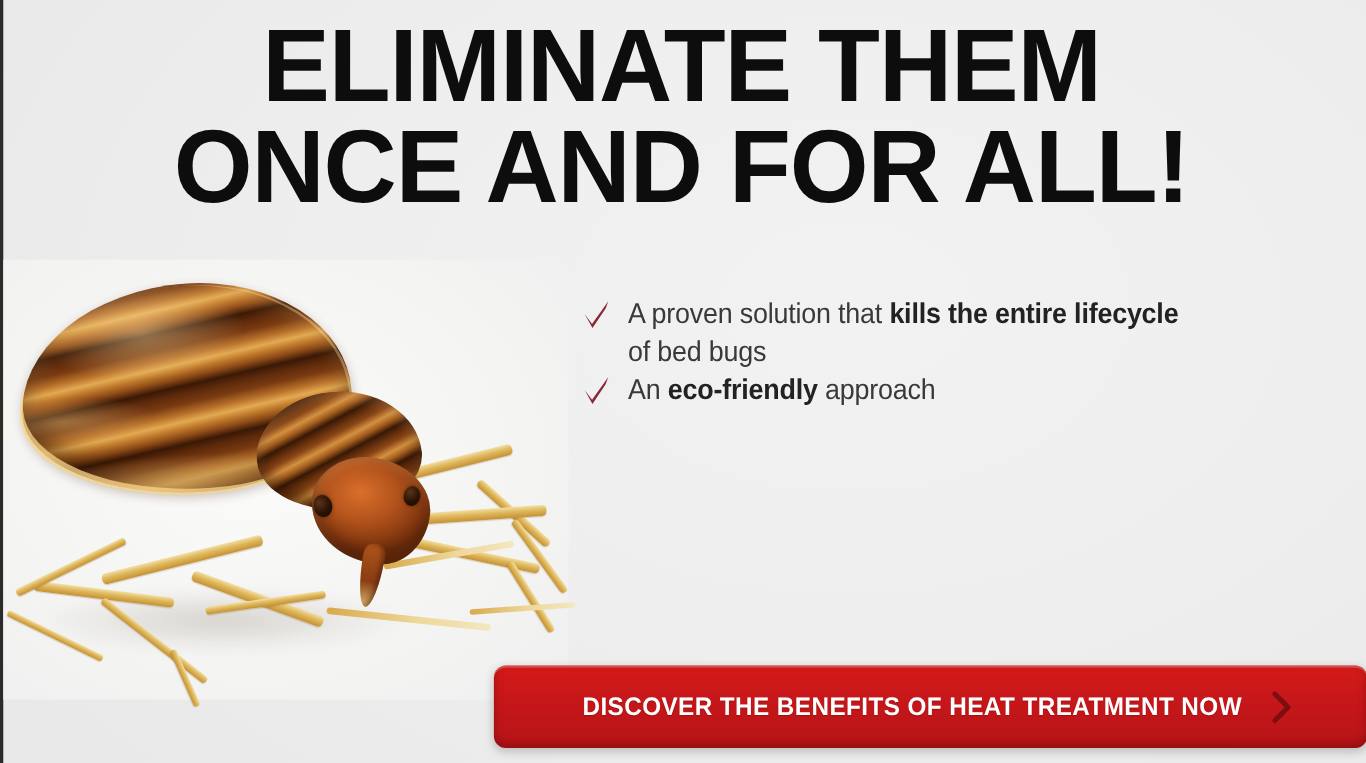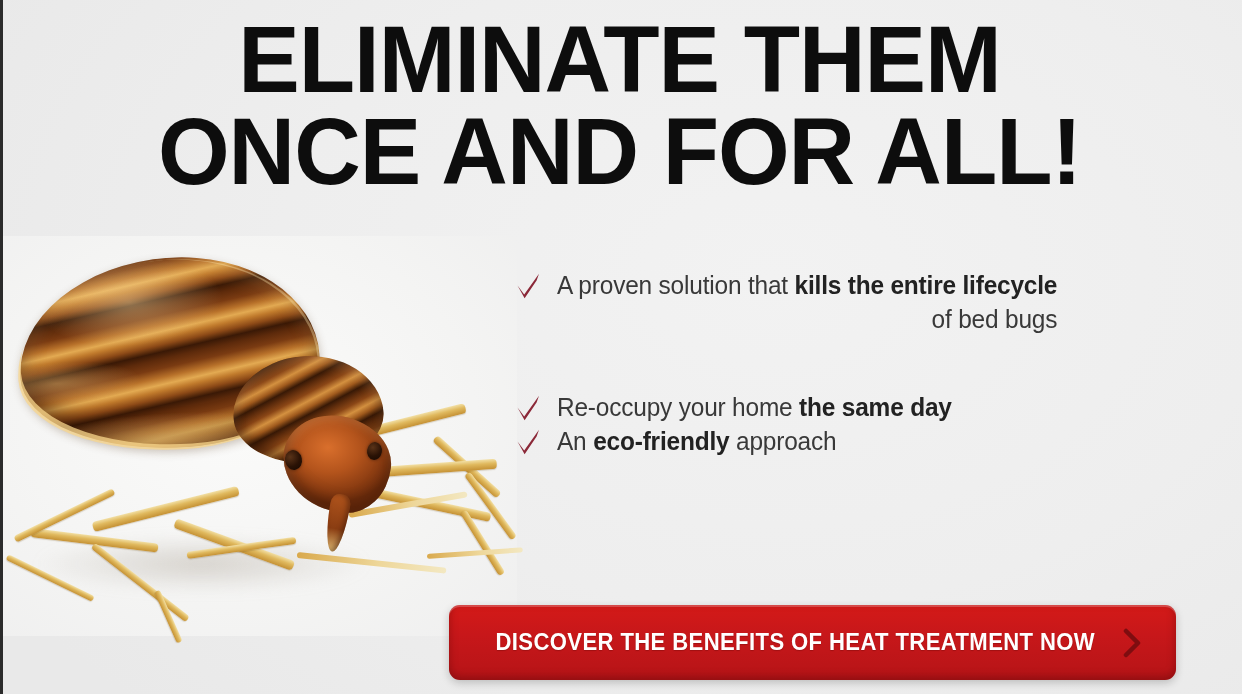--- a/index.html
+++ b/index.html
@@ -177,23 +177,22 @@
     width:20px; height:58px;
     background:linear-gradient(to bottom, #b0541c 0%, #8a3d12 60%, #e0bb72 100%);
     border-radius:40% 40% 50% 50% / 18% 18% 82% 82%;
     transform:rotate(10deg);
     box-shadow:inset -3px 0 5px rgba(60,22,6,0.5);
   }
 
   
   .benefits {
     position:absolute;
-    left:512px; top:268px;
+    left:526px; top:268px;
     width:690px;
-    text-align:right;
   }
   .benefit-row {
     display:flex;
     align-items:flex-start;
     gap:16px;
   }
   .benefit-row + .benefit-row { margin-top:0; }
   .benefit-row.b2 { margin-top:53px; }
   .benefit-row.b3 { }
 
@@ -211,21 +210,21 @@
     transform:scaleX(0.94);
     transform-origin:left center;
     white-space:pre-line;
   }
   .benefit-text b { font-weight:bold; color:#222222; }
 
   
   .cta {
     position:absolute;
     left:446px; top:605px;
-    width:727px; height:75px;
+    width:794px; height:75px;
     border-radius:11px;
     border:none;
     cursor:pointer;
     background:linear-gradient(to bottom, #d41a18 0%, #c7171a 40%, #b61417 100%);
     box-shadow:
       0 2px 0 rgba(255,255,255,0.22) inset,
       0 -3px 8px rgba(90,6,8,0.45) inset,
       0 3px 9px rgba(0,0,0,0.20);
     display:flex;
     align-items:center;
@@ -301,28 +300,20 @@
     <li class="benefit-row b1">
       <span class="check-icon">
         <svg viewBox="0 0 26 30" width="26" height="30" aria-hidden="true">
           <path d="M2.5 14.5 L9.2 23.5 L24 2.8 L21.6 9.4 L9.6 27.2 Z" fill="#8b2838"></path>
         </svg>
       </span>
       <span class="benefit-text"><span>A proven solution that </span><b>kills the entire lifecycle</b><span>
 of bed bugs</span></span>
     </li>
 
-    <li class="benefit-row b2">
-      <span class="check-icon">
-        <svg viewBox="0 0 26 30" width="26" height="30" aria-hidden="true">
-          <path d="M2.5 14.5 L9.2 23.5 L24 2.8 L21.6 9.4 L9.6 27.2 Z" fill="#8b2838"></path>
-        </svg>
-      </span>
-      <span class="benefit-text"><span>Re-occupy your home </span><b>the same day</b><span></span></span>
-    </li>
 
     <li class="benefit-row b3">
       <span class="check-icon">
         <svg viewBox="0 0 26 30" width="26" height="30" aria-hidden="true">
           <path d="M2.5 14.5 L9.2 23.5 L24 2.8 L21.6 9.4 L9.6 27.2 Z" fill="#8b2838"></path>
         </svg>
       </span>
       <span class="benefit-text"><span>An </span><b>eco-friendly</b><span> approach</span></span>
     </li>
   </ul>

